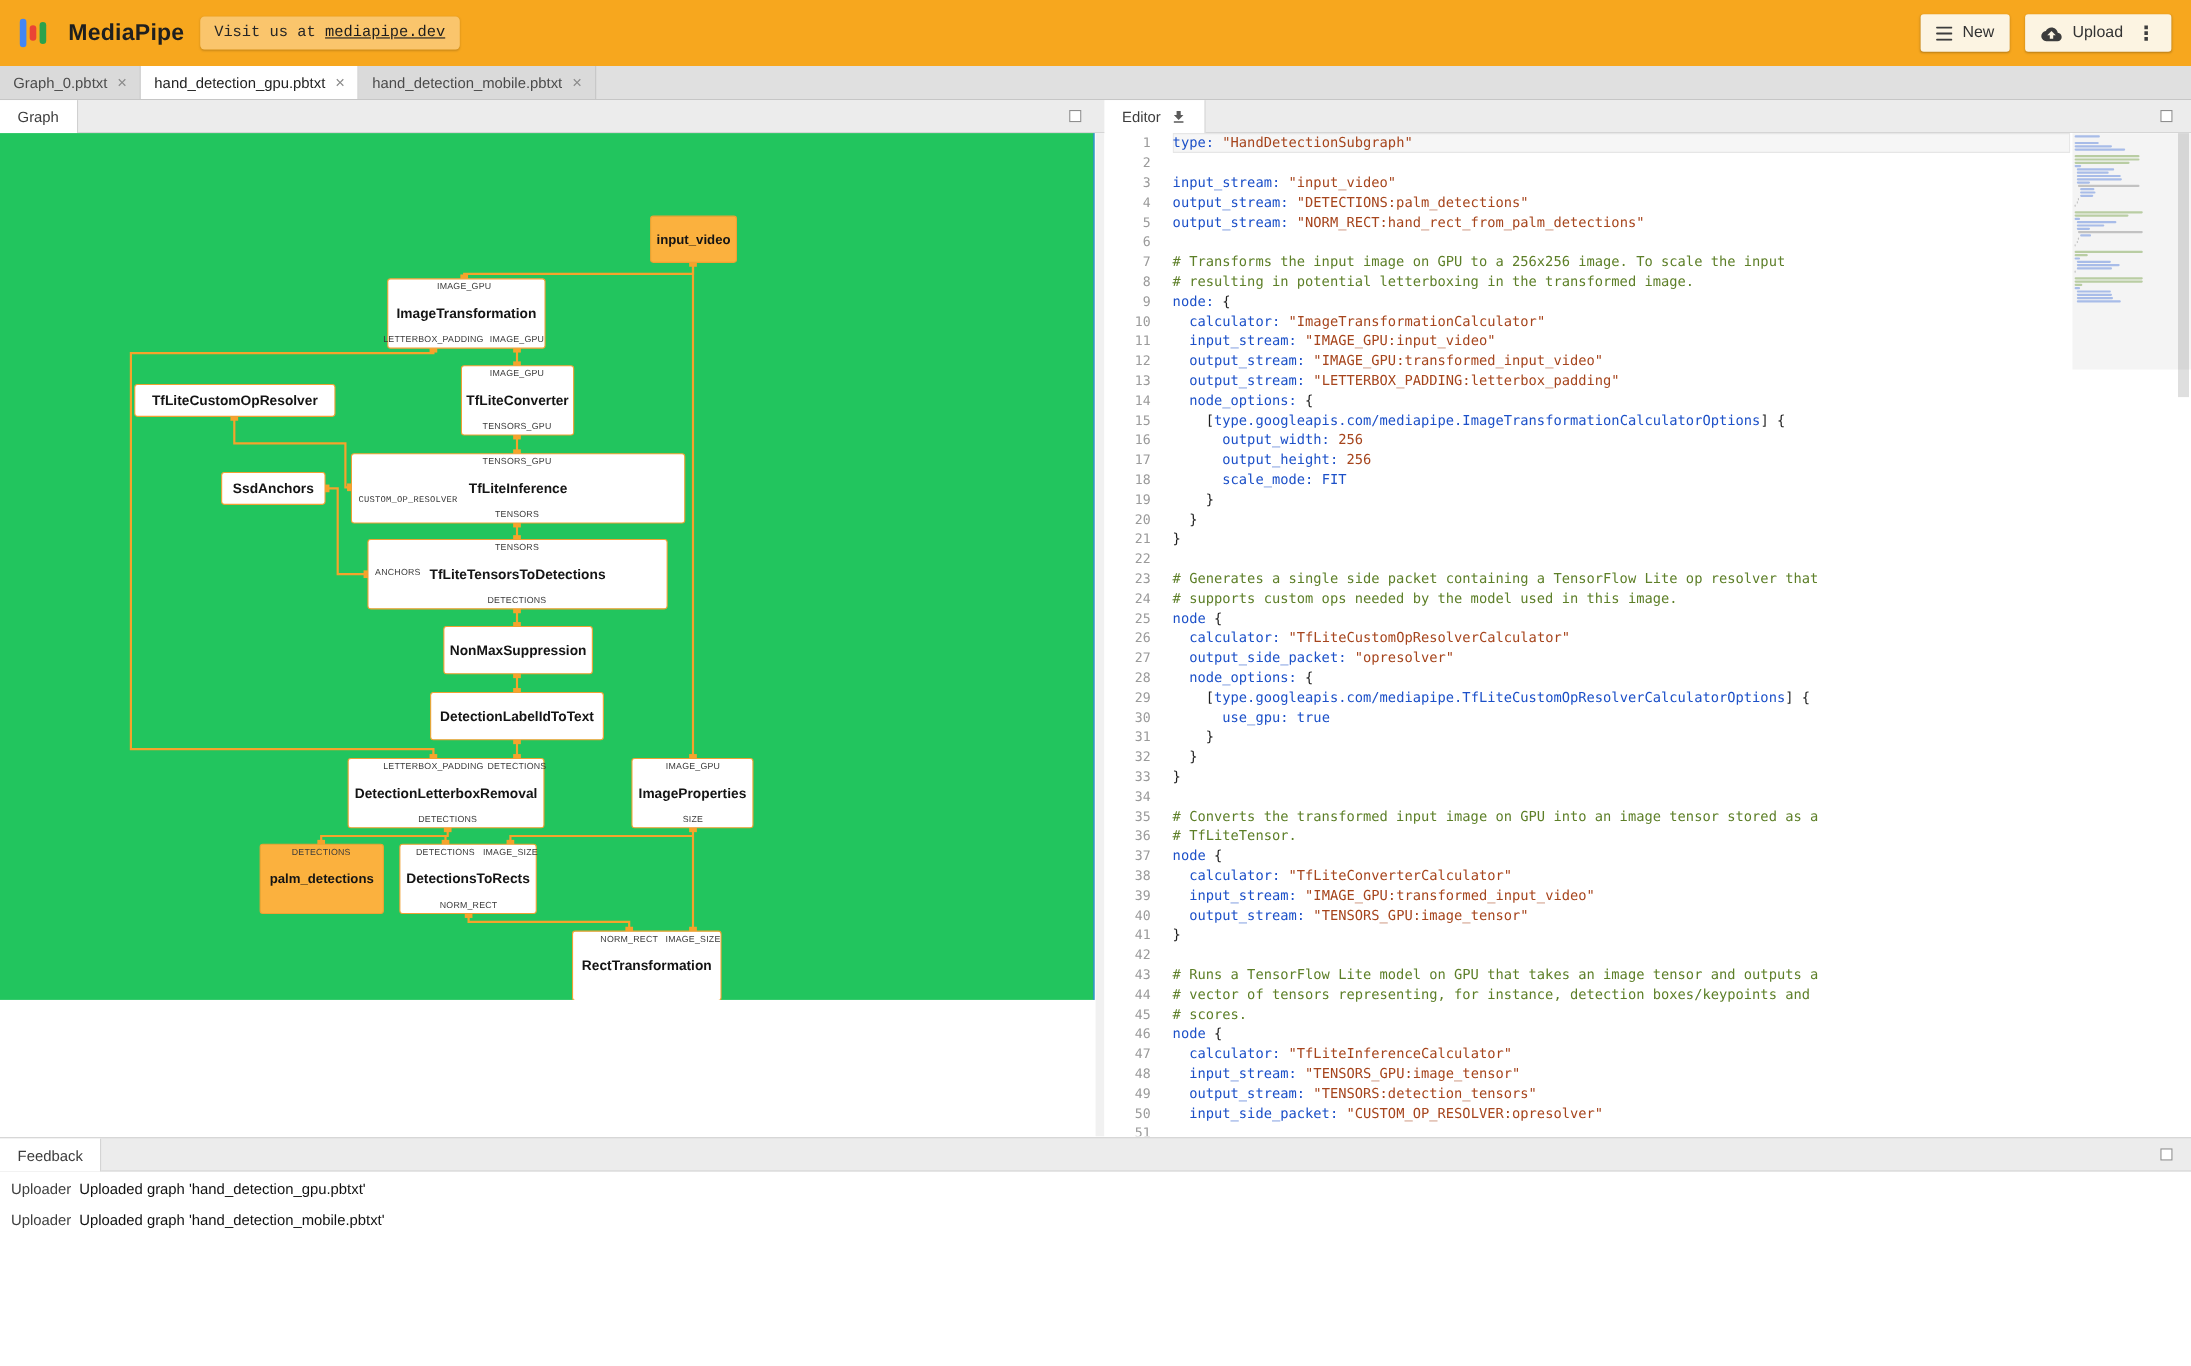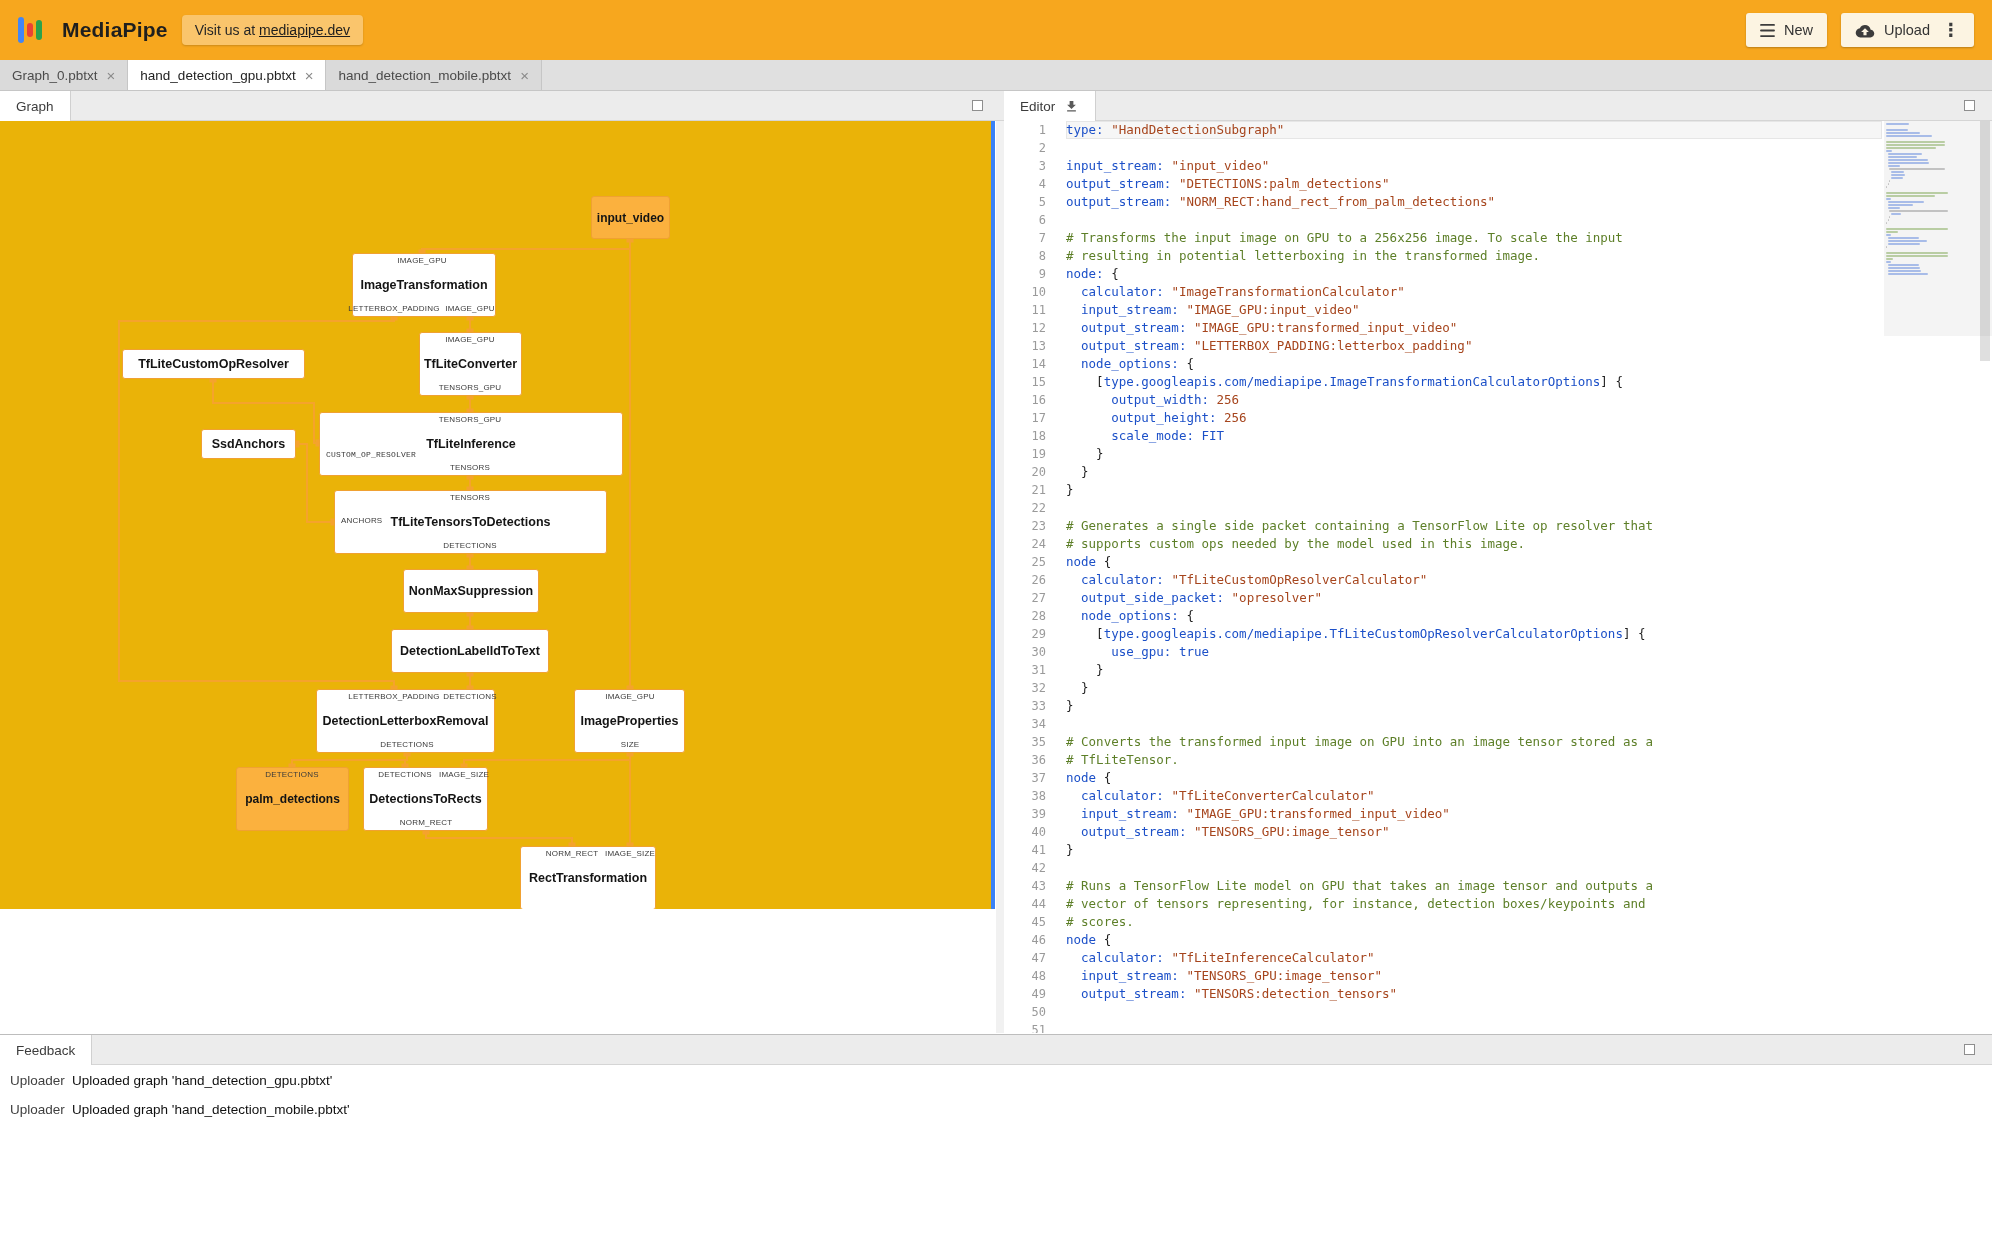--- a/index.html
+++ b/index.html
@@ -9,21 +9,21 @@
   
   .topbar{position:absolute;left:0;top:0;width:100%;height:60px;background:#F7A71E;
           display:flex;align-items:center;padding:0 18px;box-sizing:border-box;gap:14px;}
   .logo{width:30px;height:32px;display:flex;align-items:center;gap:3px;}
   .logo i{width:6px;border-radius:3px;display:block;}
   .logo .b1{height:26px;background:#4286F5;}
   .logo .b2{height:14px;background:#EA4335;}
   .logo .b3{height:20px;background:#2BA24C;}
   .app-title{font-size:21px;font-weight:700;color:#1F1F1F;letter-spacing:.2px;}
   .visit-chip{background:rgba(255,255,255,.35);border-radius:4px;padding:7px 13px;font-size:14px;
-              color:#262626;box-shadow:0 1px 2px rgba(0,0,0,.18);cursor:pointer;white-space:nowrap;}
+              color:#262626;box-shadow:0 1px 2px rgba(0,0,0,.18);cursor:pointer;white-space:nowrap;font-family:Liberation Mono, monospace;}
   .visit-link{text-decoration:underline;color:#1d1d1d;cursor:pointer;}
   .topbar-spacer{flex:1;}
   .hdr-btn{display:flex;align-items:center;gap:9px;background:#FCF4E2;border:none;border-radius:3px;
            height:34px;padding:0 14px;font-size:14.5px;font-weight:500;color:#333;
            box-shadow:0 1px 2px rgba(0,0,0,.25);cursor:pointer;font-family:inherit;}
   .kebab{font-size:18px;color:#3d3d3d;font-weight:700;margin-left:3px;line-height:1;}
 
   
   .file-tabs{position:absolute;top:60px;left:0;width:100%;height:31px;background:#E0E0E0;
              border-bottom:1px solid #C6C6C6;display:flex;box-sizing:border-box;}
@@ -39,22 +39,22 @@
   .pane-tab{position:absolute;top:0;height:30px;background:#fff;display:flex;align-items:center;gap:9px;
             padding:0 16px;font-size:13.5px;color:#3c3c3c;border-right:1px solid #D0D0D0;cursor:pointer;}
   .graph-tab{left:0;}
   .editor-tab{left:1004px;}
   .expand{position:absolute;top:9px;width:11px;height:11px;border:1px solid #8E8E8E;background:#fff;
           box-sizing:border-box;cursor:pointer;}
   .expand.left{left:972px;}
   .expand.right{left:1964px;}
 
   
-  .graph-canvas{position:absolute;left:0;top:121px;width:995px;height:788px;background:#eab308;
-                border-right:4px solid #3b82f6;overflow:hidden;box-sizing:border-box;cursor:grab;}
+  .graph-canvas{position:absolute;left:0;top:121px;width:995px;height:788px;background:#22c55e;
+                border-right:1px solid #3b82f6;overflow:hidden;box-sizing:border-box;cursor:grab;}
   .graph-canvas svg{position:absolute;left:0;top:0;}
   .gnode{position:absolute;background:#fff;border:1px solid #F0A132;border-radius:3px;
          display:flex;align-items:center;justify-content:center;box-sizing:border-box;cursor:pointer;z-index:2;}
   .gtitle{font-size:12.5px;font-weight:600;color:#141414;white-space:nowrap;padding:0 3px;}
   .gnode.stream .gtitle{font-weight:700;font-size:12px;}
   .plabel{position:absolute;font-size:8px;color:#3a3a3a;white-space:nowrap;z-index:3;letter-spacing:.2px;}
   .plabel.ctr{transform:translateX(-50%);}
   .v-gutter{position:absolute;left:996px;top:121px;width:8px;height:912px;background:#F1F1F1;cursor:col-resize;}
 
   
@@ -362,20 +362,21 @@
       <div class="code-line"><span class="tok-p">  </span><span class="tok-k">output_stream:</span><span class="tok-p"> </span><span class="tok-s">"TENSORS_GPU:image_tensor"</span></div>
       <div class="code-line"><span class="tok-p">}</span></div>
       <div class="code-line"></div>
       <div class="code-line"><span class="tok-c"># Runs a TensorFlow Lite model on GPU that takes an image tensor and outputs a</span></div>
       <div class="code-line"><span class="tok-c"># vector of tensors representing, for instance, detection boxes/keypoints and</span></div>
       <div class="code-line"><span class="tok-c"># scores.</span></div>
       <div class="code-line"><span class="tok-k">node</span><span class="tok-p"> {</span></div>
       <div class="code-line"><span class="tok-p">  </span><span class="tok-k">calculator:</span><span class="tok-p"> </span><span class="tok-s">"TfLiteInferenceCalculator"</span></div>
       <div class="code-line"><span class="tok-p">  </span><span class="tok-k">input_stream:</span><span class="tok-p"> </span><span class="tok-s">"TENSORS_GPU:image_tensor"</span></div>
       <div class="code-line"><span class="tok-p">  </span><span class="tok-k">output_stream:</span><span class="tok-p"> </span><span class="tok-s">"TENSORS:detection_tensors"</span></div>
+      <div class="code-line"><span class="tok-p">  </span><span class="tok-k">input_side_packet:</span><span class="tok-p"> </span><span class="tok-s">"CUSTOM_OP_RESOLVER:opresolver"</span></div>
     </div>
   <div class="mm-slider"></div>
   <div class="minimap">
       <div class="mm-line" style="margin-left: 0px; width: 23.2px; background: rgb(168, 188, 232);"></div>
       <div class="mm-line"></div>
       <div class="mm-line" style="margin-left: 0px; width: 21.6px; background: rgb(168, 188, 232);"></div>
       <div class="mm-line" style="margin-left: 0px; width: 34.4px; background: rgb(168, 188, 232);"></div>
       <div class="mm-line" style="margin-left: 0px; width: 45.6px; background: rgb(168, 188, 232);"></div>
       <div class="mm-line"></div>
       <div class="mm-line" style="margin-left: 0px; width: 59.2px; background: rgb(185, 205, 163);"></div>

